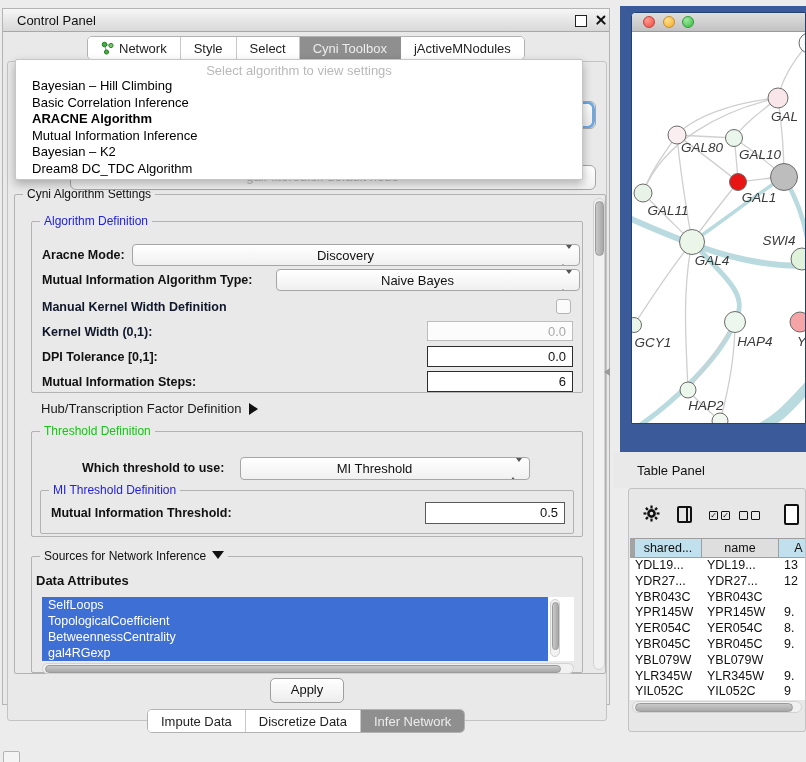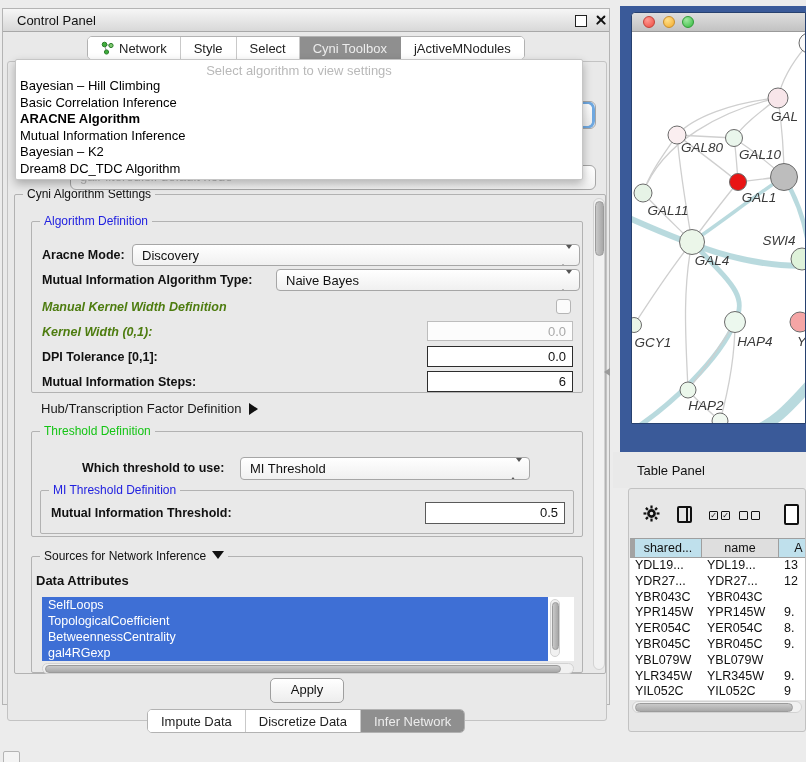--- a/index.html
+++ b/index.html
@@ -24,44 +24,44 @@
        display:flex;align-items:center;gap:5px;white-space:nowrap;background:#fff;}
   .tab:last-child{border-right:none;}
   .tab.sel{background:#8f8f8f;color:#ececec;border-right-color:#8f8f8f;}
 
   .cp-body{position:absolute;left:4px;top:52px;width:600px;height:660px;background:#e9e9e9;
            border:1px solid #c3c3c3;border-radius:3px;box-sizing:border-box;}
 
   
   .combo{position:absolute;height:22px;background:linear-gradient(#ffffff,#f0f0f0);
          border:1px solid #a6a6a6;border-radius:4px;font-size:13px;color:#111;
-         padding:3px 30px 0 9px;box-sizing:border-box;white-space:nowrap;overflow:hidden;}
+         padding:3px 30px 0 9px;box-sizing:border-box;white-space:nowrap;overflow:hidden;text-align:center;}
   .arr{position:absolute;right:7px;top:4px;}
   .arr .u{width:0;height:0;border-left:3.5px solid transparent;border-right:3.5px solid transparent;
           border-bottom:4.5px solid #555;margin-bottom:2.5px;}
   .arr .d{width:0;height:0;border-left:3.5px solid transparent;border-right:3.5px solid transparent;
           border-top:4.5px solid #555;}
   .field{position:absolute;background:#fff;border:1px solid #5a5a5a;text-align:right;font-size:13px;
          padding:2px 6px;box-sizing:border-box;color:#111;}
   .field.strong{border:1.5px solid #2d2d2d;}
   .field.dis{border:1px solid #bdbdbd;color:#a9a9a9;background:#fcfcfc;}
   .checkbox{position:absolute;width:13px;height:13px;border:1px solid #b5b5b5;border-radius:3px;background:#fbfbfb;}
 
   .groupbox{position:absolute;border:1px solid #b2b2b2;border-radius:2px;box-sizing:border-box;}
   .gtitle{position:absolute;top:-8px;left:8px;background:#e9e9e9;padding:0 4px;font-size:12px;white-space:nowrap;}
   .t-blue{color:#2121e0;}
   .t-green{color:#14c414;}
   .lbl{position:absolute;font-size:12.5px;font-weight:700;color:#111;white-space:nowrap;}
-  .lbl.dis{color:#4d7c0f;font-style:italic;}
+  .lbl.dis{color:#0f172a;}
 
   
   .popup{position:absolute;left:12px;top:50px;width:566px;height:119px;background:#fff;
          border:1px solid #c6c6c6;box-shadow:0 4px 10px rgba(0,0,0,.28);z-index:30;border-radius:2px;}
   .popup .ph{text-align:center;color:#b9b9b9;font-size:13px;height:15px;line-height:15px;margin-top:3px;}
-  .popup .item{font-size:13px;height:16.5px;line-height:16.5px;padding-left:4px;color:#000;white-space:nowrap;}
+  .popup .item{font-size:13px;height:16.5px;line-height:16.5px;padding-left:16px;color:#000;white-space:nowrap;}
   .popup .item.b{font-weight:700;}
 
   
   .sbv{position:absolute;background:#f1f1f1;border:1px solid #d2d2d2;border-radius:7px;box-sizing:border-box;}
   .sbh{position:absolute;background:#f1f1f1;border:1px solid #d2d2d2;border-radius:7px;box-sizing:border-box;}
   .thumb{position:absolute;background:linear-gradient(90deg,#c9c9c9,#a8a8a8);border:1px solid #9b9b9b;
          border-radius:6px;box-sizing:border-box;}
   .thumbh{position:absolute;background:linear-gradient(#c9c9c9,#a8a8a8);border:1px solid #9b9b9b;
           border-radius:6px;box-sizing:border-box;}
 

